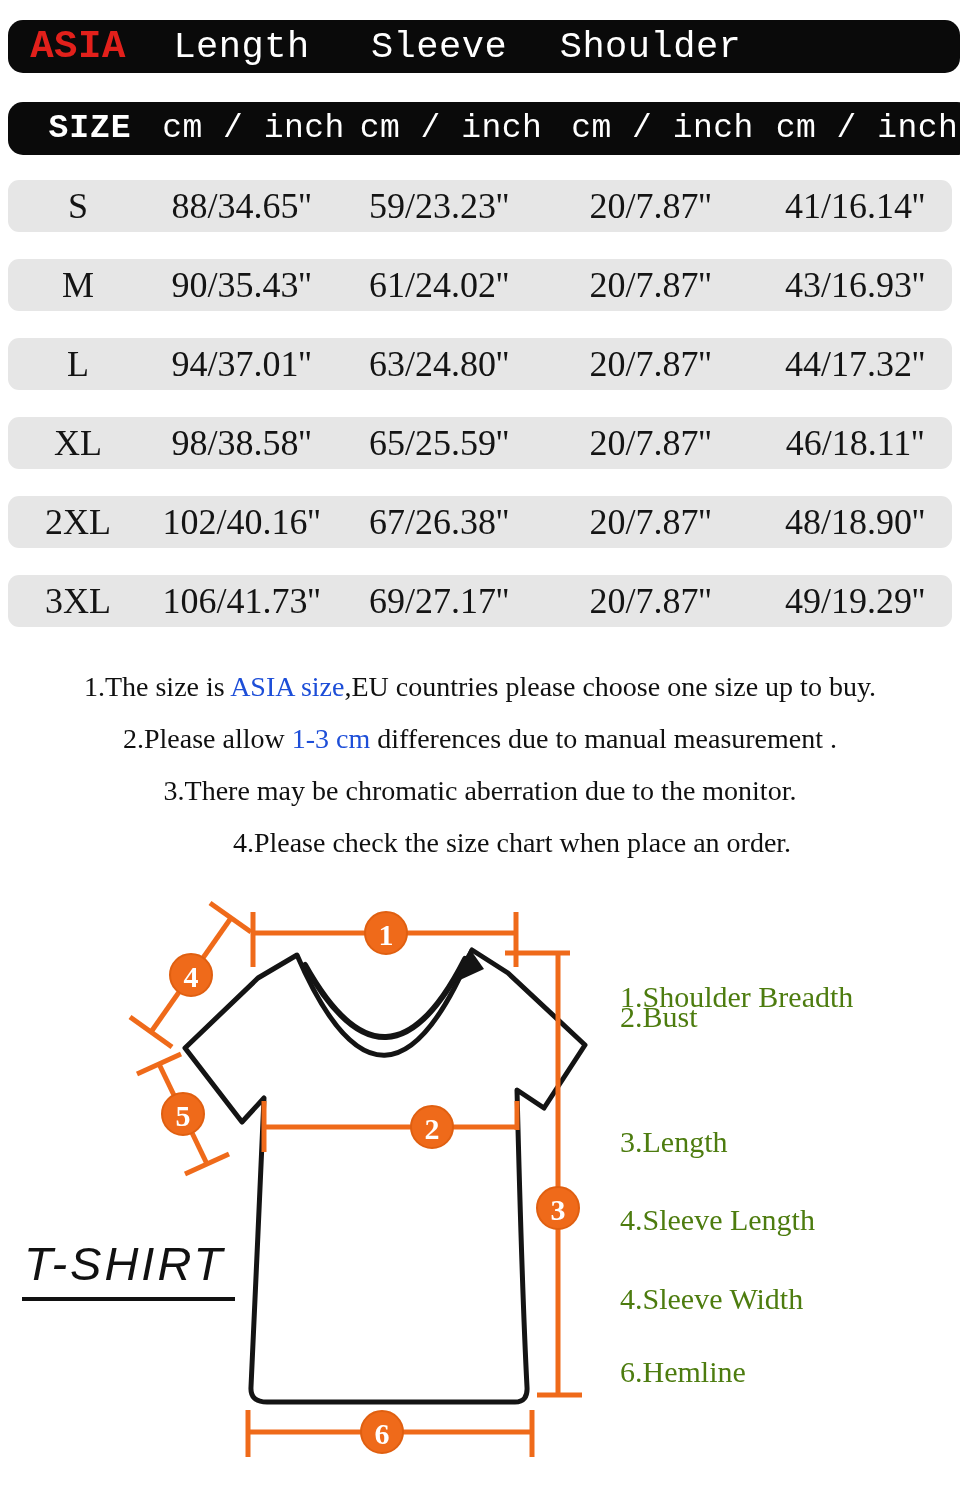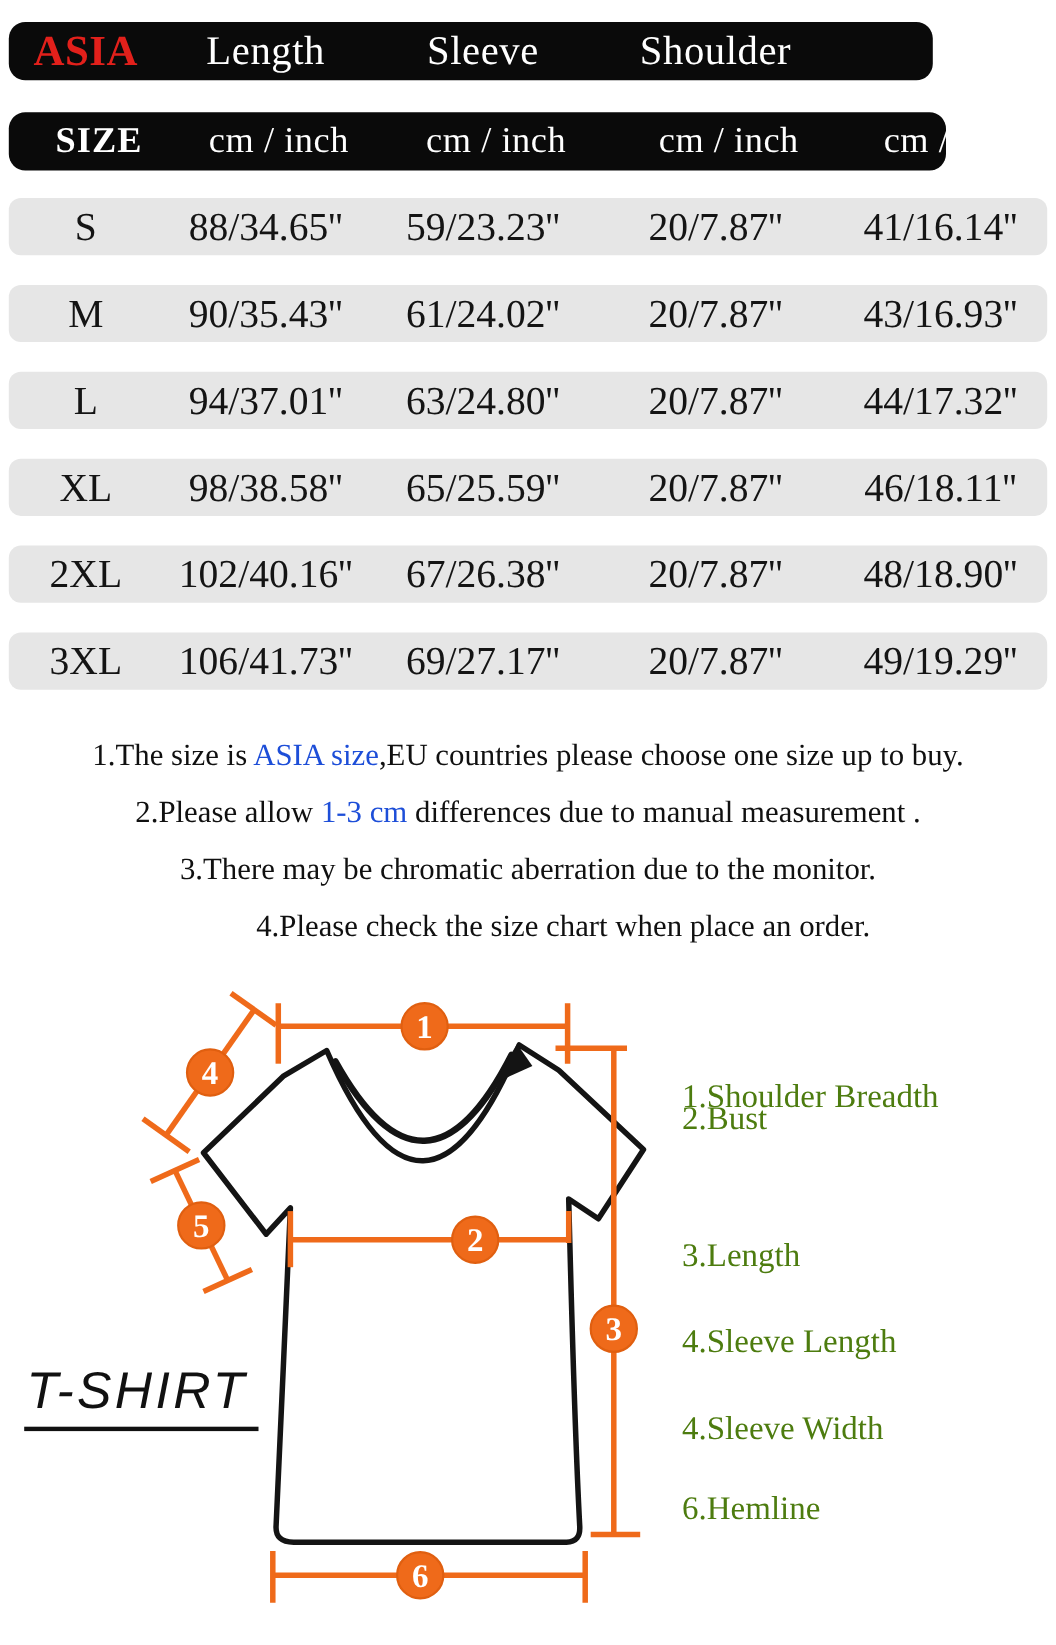--- a/index.html
+++ b/index.html
@@ -2,22 +2,22 @@
 <html><head>
 <meta charset="utf-8">
 <style>
   html,body{margin:0;padding:0;background:#ffffff;}
   #screen{
     position:relative;width:960px;height:1495px;background:#ffffff;overflow:hidden;
     font-family:"Liberation Serif", serif;color:#111;
   }
   
   .bar{
-    position:absolute;left:8px;width:840px;height:53px;background:#0a0a0a;border-radius:15px;
-    display:grid;grid-template-columns:140px 187px 208px 215px 194px;align-items:center;
+    position:absolute;left:8px;width:952px;height:53px;background:#0a0a0a;border-radius:15px;
+    display:grid;grid-template-columns:140px 187px 208px 215px 194px;align-items:center;font-family:Liberation Mono, monospace;
   }
   .bar .cell{text-align:center;color:#ffffff;font-size:37px;letter-spacing:.5px;}
   .bar .region{color:#e2201b;font-weight:bold;font-size:39px;}
   .bar.units .cell{font-size:33px;}
   .bar.units .sizecap{font-weight:600;letter-spacing:1px;}
   .row{
     position:absolute;left:8px;width:944px;height:52px;background:#e6e6e6;border-radius:11px;
     display:grid;grid-template-columns:140px 187px 208px 215px 194px;align-items:center;
   }
   .row .cell{text-align:center;font-size:36px;color:#141414;}

